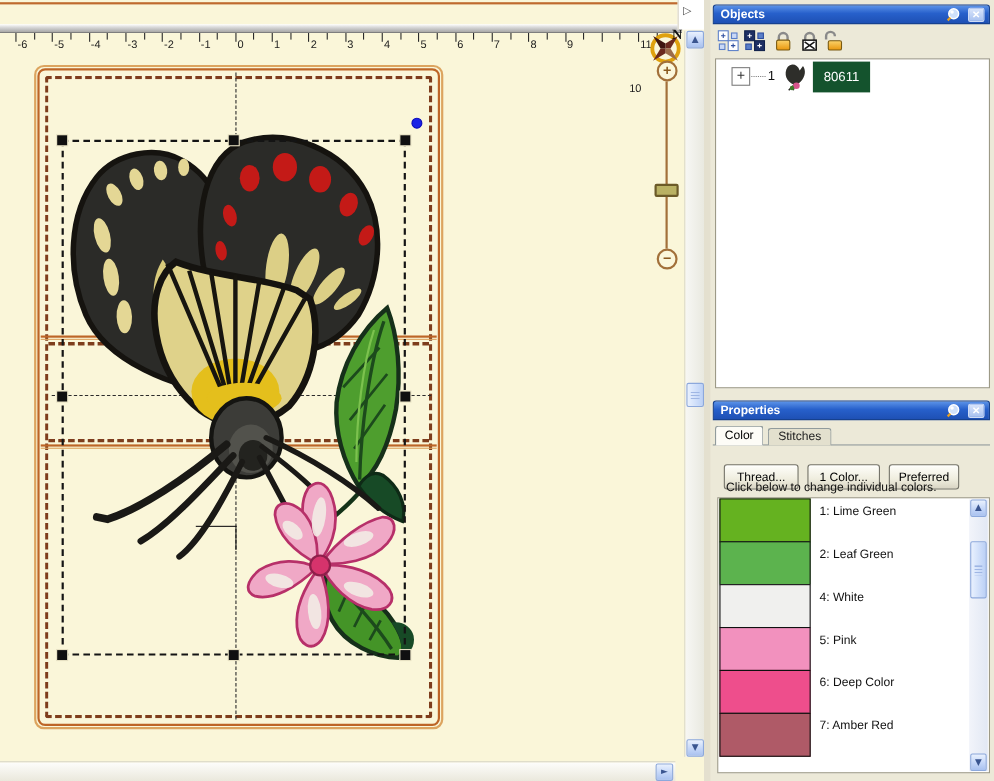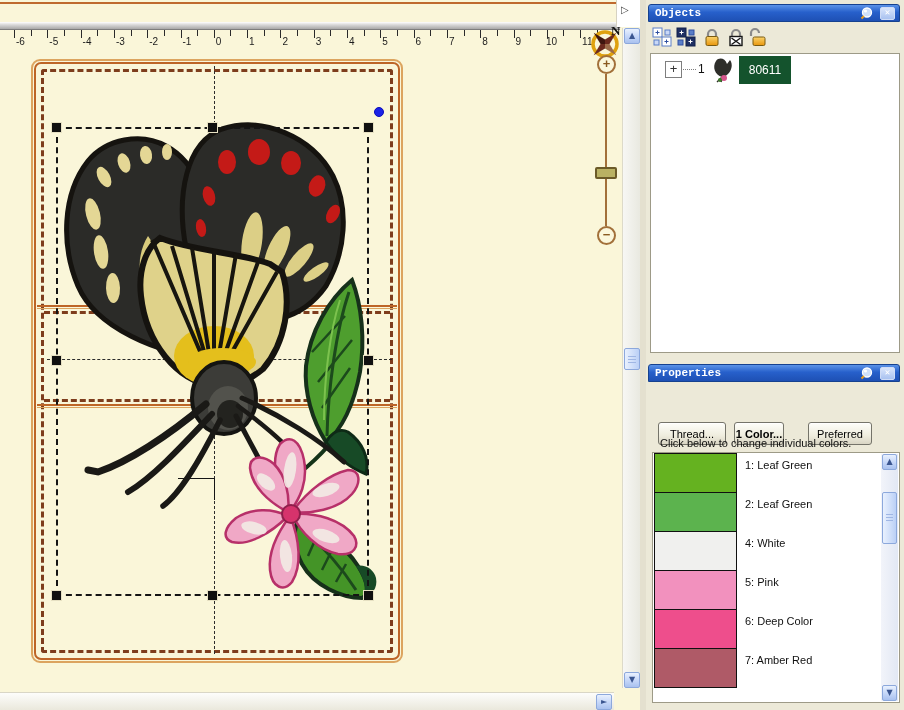--- a/index.html
+++ b/index.html
@@ -59,21 +59,21 @@
     background:repeating-linear-gradient(180deg,#9FB6E4 0 1px,transparent 1px 3px); }
   #h-scroll { left:0; top:692px; width:614px; height:18px; background:linear-gradient(180deg,#FDFDFB,#EAE8DC); border-top:1px solid #D9D6C6; }
   #h-scroll .right { left:596px; top:1px; width:16px; height:16px; }
 
   
   #side { position:absolute; left:646px; top:0; width:258px; height:710px; background:#ECE9D8; }
   #gap-strip { position:absolute; left:640px; top:0; width:6px; height:710px; background:#E4E0CF; }
 
   .titlebar { position:absolute; left:2px; width:252px; height:18px; border-radius:3px 3px 0 0;
     background:linear-gradient(180deg,#5B93E8,#2760CB 45%,#1E50B4); border:1px solid #16418F;
-    color:#fff; font-weight:bold; font-size:11px; line-height:16px; padding-left:6px;font-family:Liberation Mono, monospace; }
+    color:#fff; font-weight:bold; font-size:11px; line-height:16px; padding-left:6px; }
   .tb-close { position:absolute; top:2px; width:15px; height:13px; border:1px solid #CFDCF6; border-radius:2px;
     background:linear-gradient(180deg,#D8E4FB,#A9C2F0); color:#fff; font-size:9px; font-weight:bold;
     line-height:11px; text-align:center; cursor:pointer; }
   .tb-mag { position:absolute; top:2px; width:16px; height:13px; cursor:pointer; }
 
   
   #obj-toolbar { position:absolute; left:2px; top:25px; width:252px; height:25px; }
   .tool-ic { position:absolute; top:2px; width:20px; height:20px; cursor:pointer; }
   #obj-list { position:absolute; left:4px; top:53px; width:250px; height:300px; background:#fff; border:1px solid #9D9A87; }
   #expand-box { position:absolute; left:14px; top:7px; width:17px; height:17px; border:1px solid #7E7E7E; background:#fff;
@@ -255,21 +255,21 @@
       <div class="tick minor" style="left: 463.55px;"></div>
       <span class="tick-label" style="left: 448.9px;">7</span>
       <div class="tick major" style="left: 480.2px;"></div>
       <div class="tick minor" style="left: 496.85px;"></div>
       <span class="tick-label" style="left: 482.2px;">8</span>
       <div class="tick major" style="left: 513.5px;"></div>
       <div class="tick minor" style="left: 530.15px;"></div>
       <span class="tick-label" style="left: 515.5px;">9</span>
       <div class="tick major" style="left: 546.8px;"></div>
       <div class="tick minor" style="left: 563.45px;"></div>
-      <span class="tick-label" style="left: 546px;">10</span>
+      <span class="tick-label" style="left: 572px; margin-top: 40px;">10</span>
       <div class="tick major" style="left: 580.1px;"></div>
       <div class="tick minor" style="left: 596.75px;"></div>
       <span class="tick-label" style="left: 582.1px;">11</span>
     </div>
   <div class="abs" id="expander-strip"></div>
   <div class="abs" id="panel-expander">▷</div>
 
   <svg class="abs" id="compass" viewBox="0 0 36 38">
     <circle cx="17" cy="21" r="12" fill="none" stroke="#DFA10E" stroke-width="3.5"></circle>
     <polygon points="28.3,9.7 17,16.5 17,21 21.5,21" fill="#6B2A1E"></polygon>
@@ -367,32 +367,36 @@
   <div class="titlebar" style="top:364px;">
     <span>Properties</span>
     <svg class="tb-mag" style="right:24px;" viewBox="0 0 16 13">
       <circle cx="8" cy="5.5" r="4.5" fill="#CFE0FA" stroke="#fff" stroke-width="1.3"></circle>
       <circle cx="6.5" cy="4" r="1.6" fill="#fff"></circle>
       <line x1="5" y1="9" x2="2.5" y2="11.5" stroke="#E8A020" stroke-width="2"></line>
     </svg>
     <div class="tb-close" style="right:4px;">✕</div>
   </div>
 
+  <div id="prop-tabs">
+    <div class="tab active">Color</div>
+    <div class="tab inactive">Stitches</div>
+  </div>
 
   <button class="xp-btn" style="left:12px;width:68px;">Thread...</button>
-  <button class="xp-btn" style="left:88px;width:50px;font-weight:bold;">1 Color...</button>
+  <button class="xp-btn" style="left:88px;width:66px;">1 Color...</button>
   <button class="xp-btn" style="left:162px;width:64px;">Preferred</button>
 
   <div id="prop-caption">Click below to change individual colors.</div>
 
   <div id="color-list">
     <div>
         <div class="color-row">
           <div class="swatch" style="background: rgb(101, 178, 32);"></div>
-          <span class="swatch-label">1: Leaf Green</span>
+          <span class="swatch-label">1: Lime Green</span>
         </div>
         <div class="color-row">
           <div class="swatch" style="background: rgb(92, 179, 78);"></div>
           <span class="swatch-label">2: Leaf Green</span>
         </div>
         <div class="color-row">
           <div class="swatch" style="background: rgb(240, 240, 238);"></div>
           <span class="swatch-label">4: White</span>
         </div>
         <div class="color-row">

